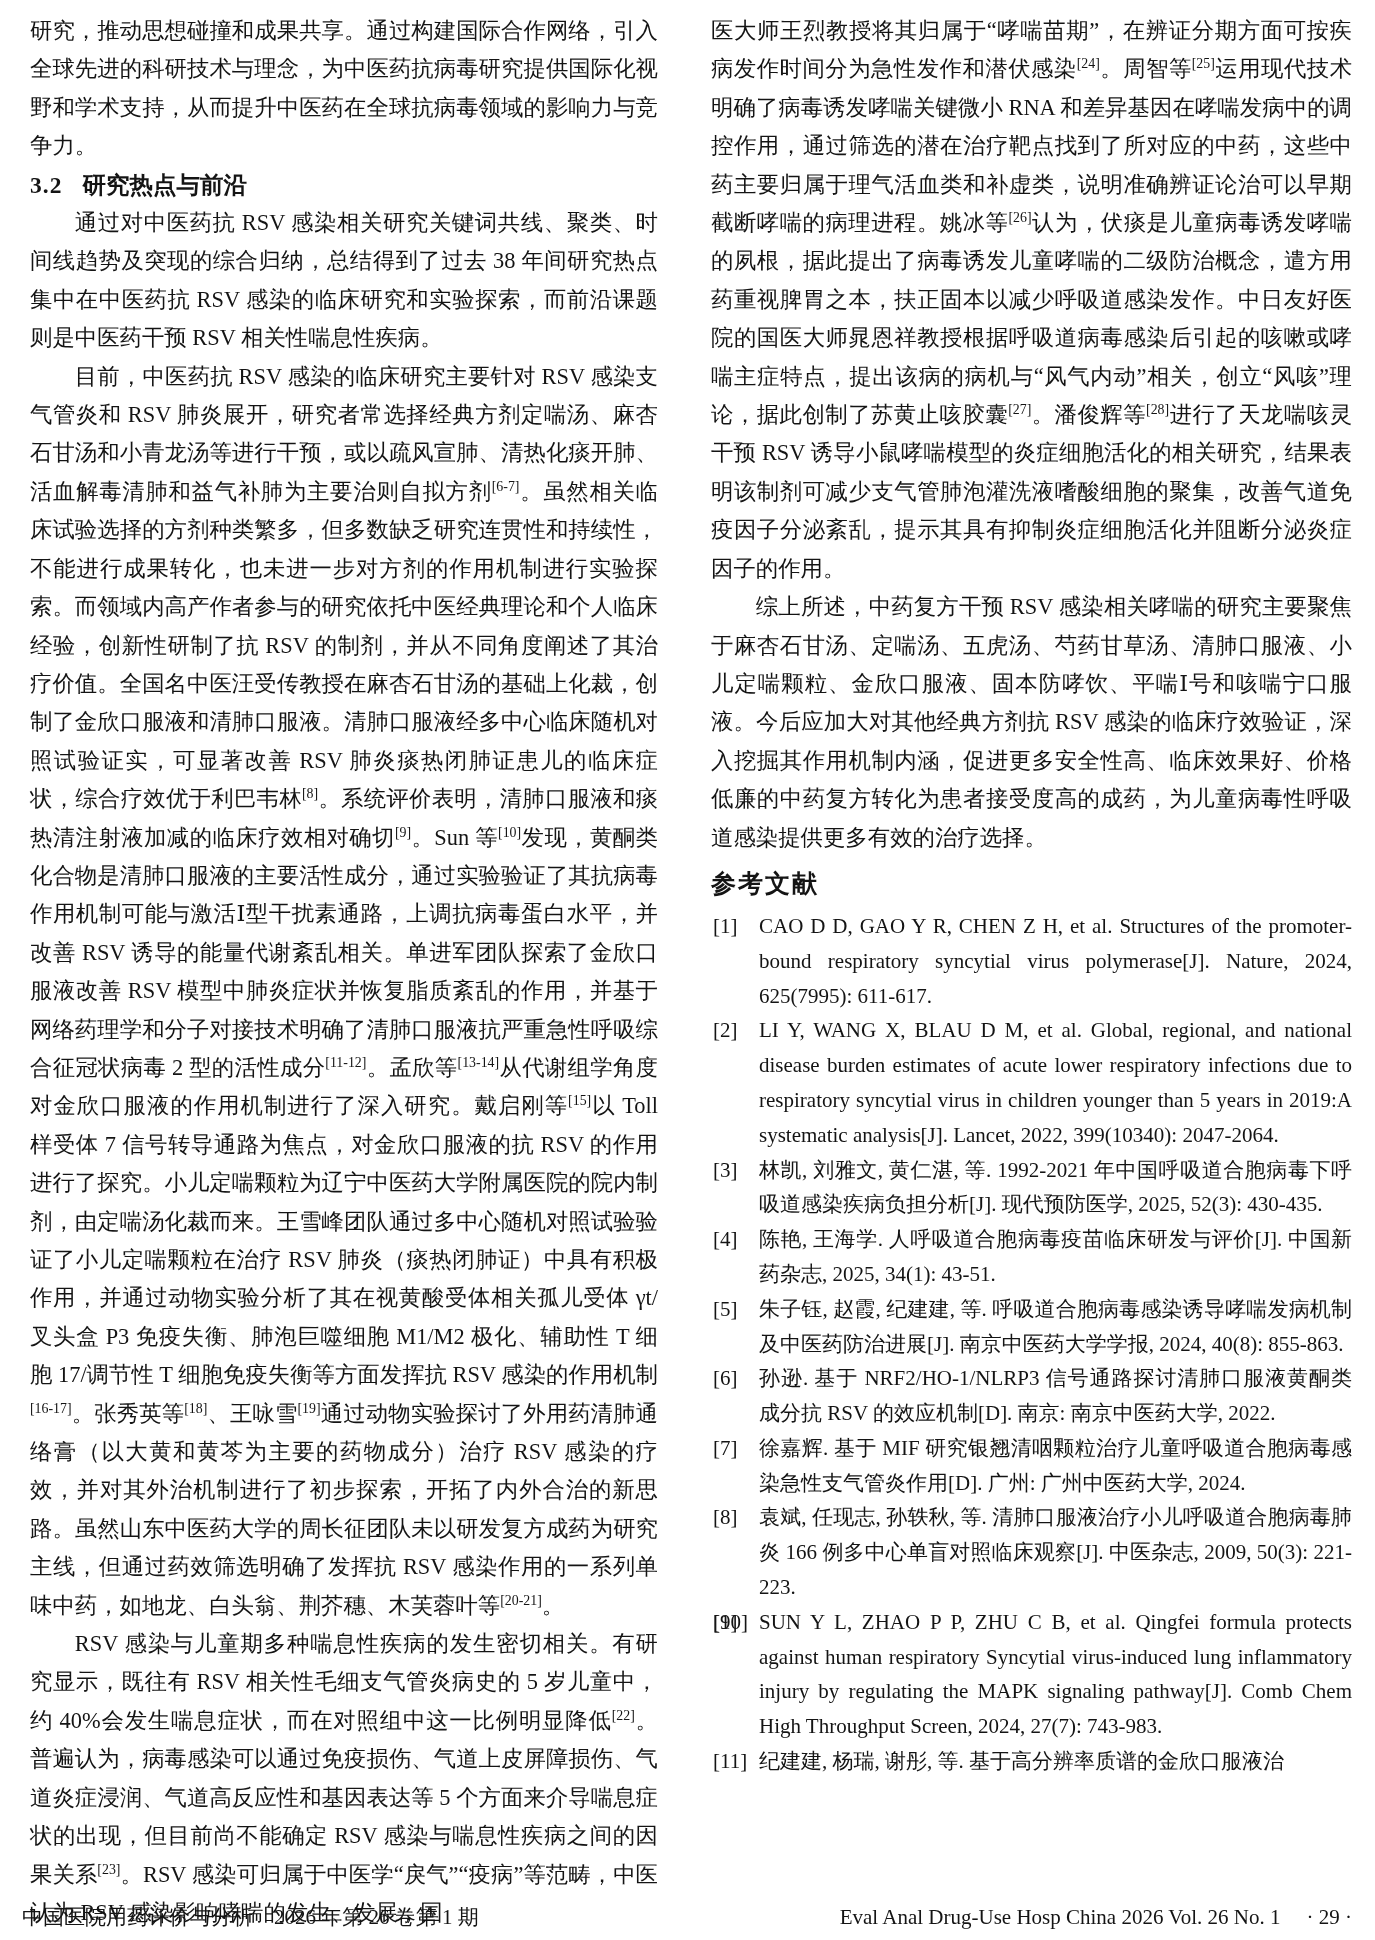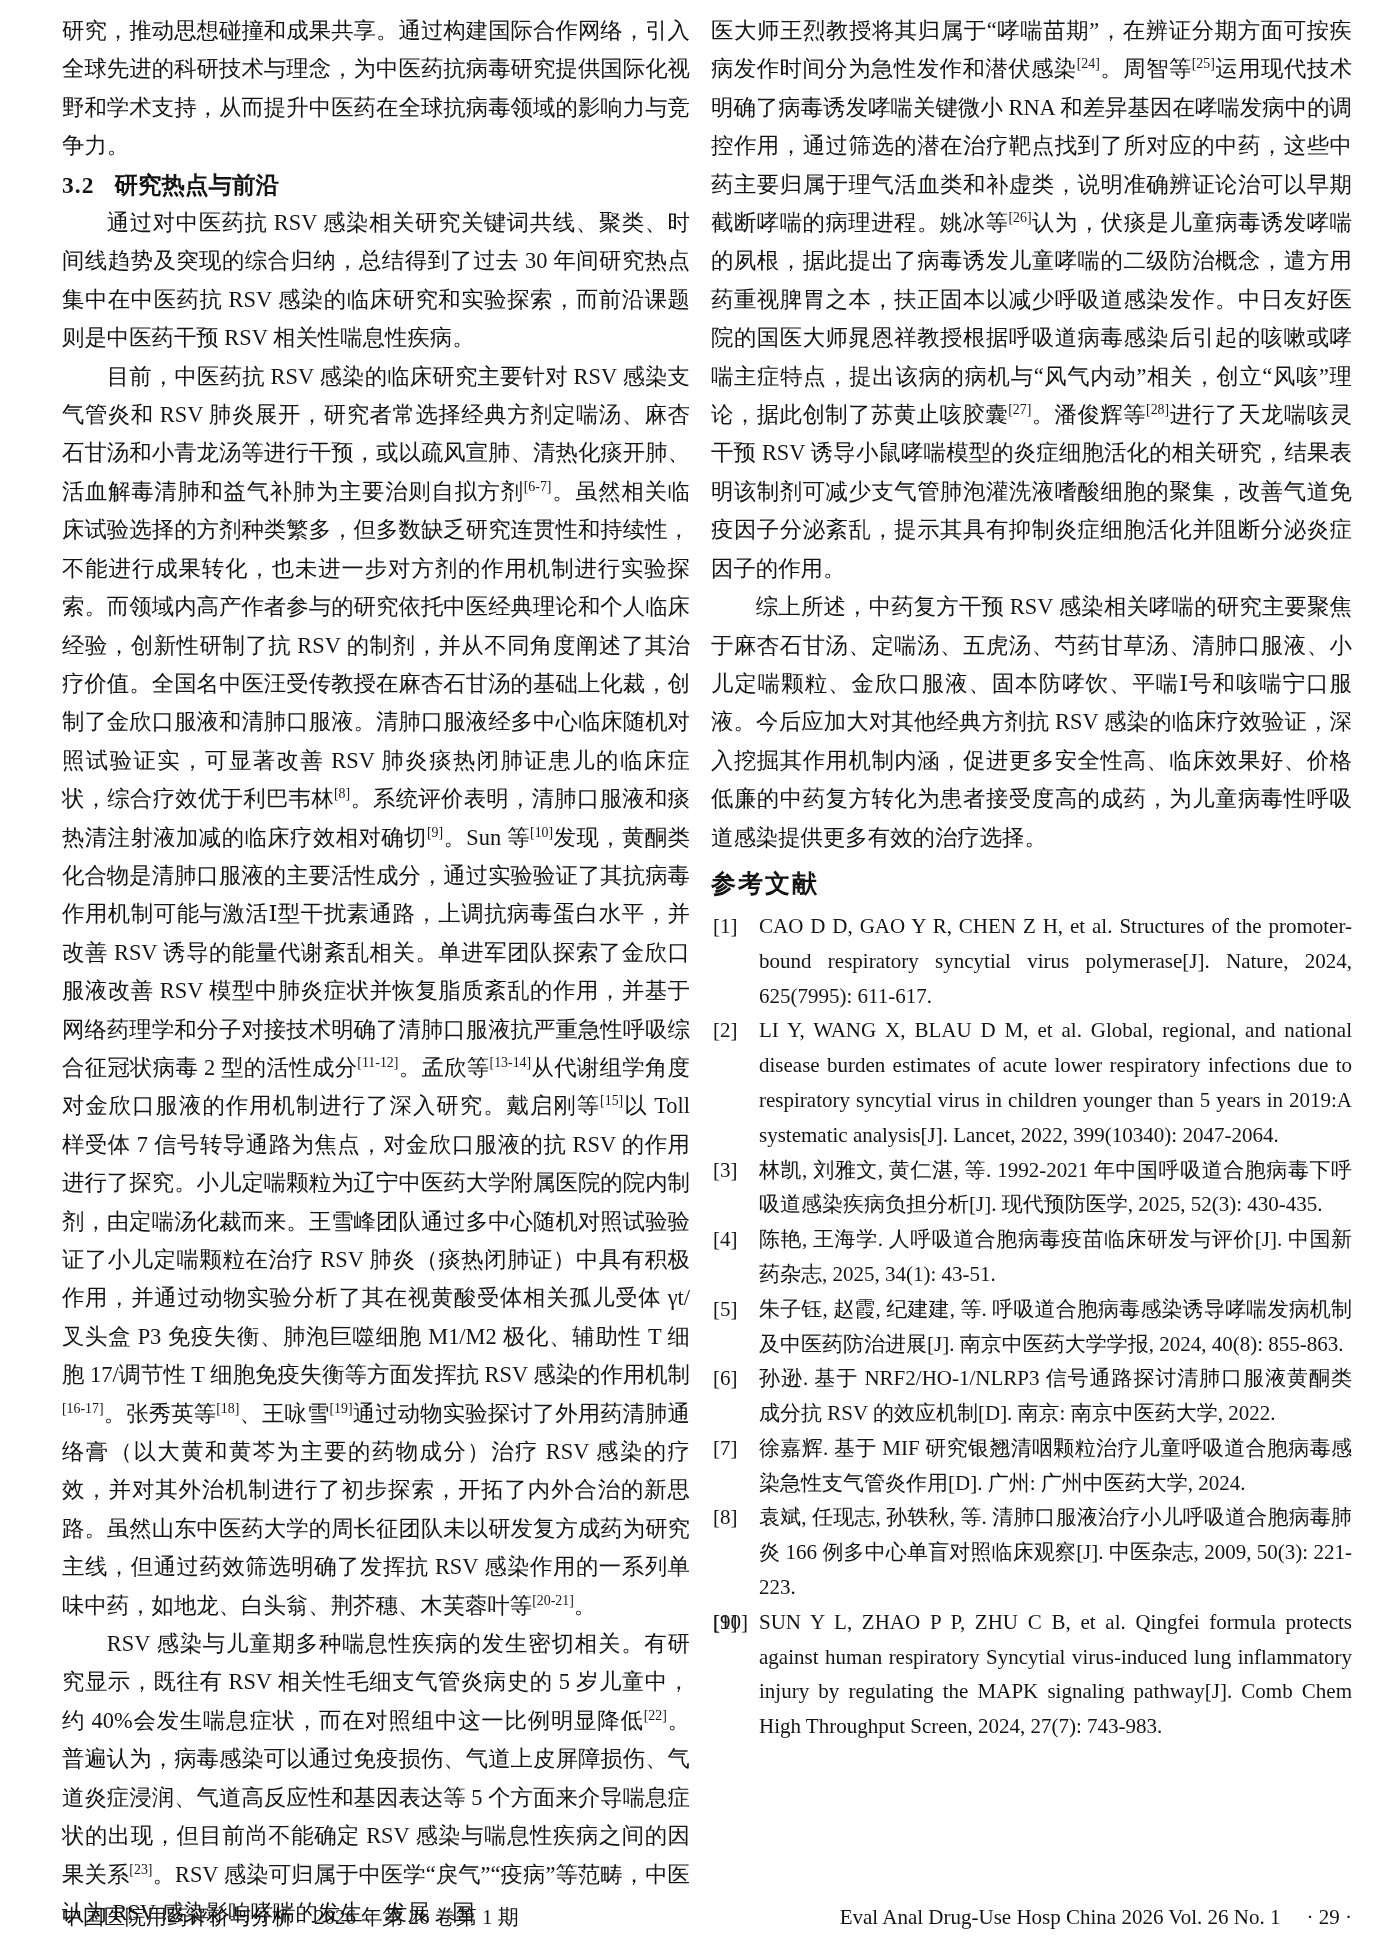--- a/index.html
+++ b/index.html
@@ -2,21 +2,21 @@
 <html><head>
 <meta charset="utf-8">
 <style>
   html,body{margin:0;padding:0;}
   body{
     width:1375px;height:1940px;background:#ffffff;color:#141414;
     font-family:"Liberation Serif","DejaVu Serif",serif;
     position:relative;overflow:hidden;
     -webkit-font-smoothing:antialiased;
   }
-  .page{position:absolute;inset:0;padding:12px 23px 0 22px;box-sizing:border-box;margin-left:40px;}
+  .page{position:absolute;inset:0;padding:12px 23px 0 30px;box-sizing:border-box;}
   .columns{display:flex;justify-content:space-between;}
   .col{box-sizing:border-box;}
   .col-left{width:628px;}
   .col-right{width:641px;}
 
   p.body-para{
     margin:0;font-size:22.4px;line-height:38.4px;
     text-align:justify;text-indent:2em;
     font-family:"Liberation Serif","DejaVu Serif",serif;
   }
@@ -57,21 +57,21 @@
   <div class="columns">
 
     <div class="col col-left">
       <p class="body-para no-indent">研究，推动思想碰撞和成果共享。通过构建国际合作网络，引入全球先进的科研技术与理念，为中医药抗病毒研究提供国际化视野和学术支持，从而提升中医药在全球抗病毒领域的影响力与竞争力。</p>
 
       <h3 class="sec-heading">
         <span class="sec-num">3.2</span>
         <span class="sec-title">研究热点与前沿</span>
       </h3>
 
-      <p class="body-para">通过对中医药抗 RSV 感染相关研究关键词共线、聚类、时间线趋势及突现的综合归纳，总结得到了过去 30 年间研究热点集中在中医药抗 RSV 感染的临床研究和实验探索，而前沿课题则是中医药干预 RSV 相关性喘息性疾病。</p>
+      <p class="body-para">通过对中医药抗 RSV 感染相关研究关键词共线、聚类、时间线趋势及突现的综合归纳，总结得到了过去 38 年间研究热点集中在中医药抗 RSV 感染的临床研究和实验探索，而前沿课题则是中医药干预 RSV 相关性喘息性疾病。</p>
 
       <p class="body-para">目前，中医药抗 RSV 感染的临床研究主要针对 RSV 感染支气管炎和 RSV 肺炎展开，研究者常选择经典方剂定喘汤、麻杏石甘汤和小青龙汤等进行干预，或以疏风宣肺、清热化痰开肺、活血解毒清肺和益气补肺为主要治则自拟方剂<sup>[6-7]</sup>。虽然相关临床试验选择的方剂种类繁多，但多数缺乏研究连贯性和持续性，不能进行成果转化，也未进一步对方剂的作用机制进行实验探索。而领域内高产作者参与的研究依托中医经典理论和个人临床经验，创新性研制了抗 RSV 的制剂，并从不同角度阐述了其治疗价值。全国名中医汪受传教授在麻杏石甘汤的基础上化裁，创制了金欣口服液和清肺口服液。清肺口服液经多中心临床随机对照试验证实，可显著改善 RSV 肺炎痰热闭肺证患儿的临床症状，综合疗效优于利巴韦林<sup>[8]</sup>。系统评价表明，清肺口服液和痰热清注射液加减的临床疗效相对确切<sup>[9]</sup>。Sun 等<sup>[10]</sup>发现，黄酮类化合物是清肺口服液的主要活性成分，通过实验验证了其抗病毒作用机制可能与激活Ⅰ型干扰素通路，上调抗病毒蛋白水平，并改善 RSV 诱导的能量代谢紊乱相关。单进军团队探索了金欣口服液改善 RSV 模型中肺炎症状并恢复脂质紊乱的作用，并基于网络药理学和分子对接技术明确了清肺口服液抗严重急性呼吸综合征冠状病毒 2 型的活性成分<sup>[11-12]</sup>。孟欣等<sup>[13-14]</sup>从代谢组学角度对金欣口服液的作用机制进行了深入研究。戴启刚等<sup>[15]</sup>以 Toll 样受体 7 信号转导通路为焦点，对金欣口服液的抗 RSV 的作用进行了探究。小儿定喘颗粒为辽宁中医药大学附属医院的院内制剂，由定喘汤化裁而来。王雪峰团队通过多中心随机对照试验验证了小儿定喘颗粒在治疗 RSV 肺炎（痰热闭肺证）中具有积极作用，并通过动物实验分析了其在视黄酸受体相关孤儿受体 γt/叉头盒 P3 免疫失衡、肺泡巨噬细胞 M1/M2 极化、辅助性 T 细胞 17/调节性 T 细胞免疫失衡等方面发挥抗 RSV 感染的作用机制<sup>[16-17]</sup>。张秀英等<sup>[18]</sup>、王咏雪<sup>[19]</sup>通过动物实验探讨了外用药清肺通络膏（以大黄和黄芩为主要的药物成分）治疗 RSV 感染的疗效，并对其外治机制进行了初步探索，开拓了内外合治的新思路。虽然山东中医药大学的周长征团队未以研发复方成药为研究主线，但通过药效筛选明确了发挥抗 RSV 感染作用的一系列单味中药，如地龙、白头翁、荆芥穗、木芙蓉叶等<sup>[20-21]</sup>。</p>
 
       <p class="body-para">RSV 感染与儿童期多种喘息性疾病的发生密切相关。有研究显示，既往有 RSV 相关性毛细支气管炎病史的 5 岁儿童中，约 40%会发生喘息症状，而在对照组中这一比例明显降低<sup>[22]</sup>。普遍认为，病毒感染可以通过免疫损伤、气道上皮屏障损伤、气道炎症浸润、气道高反应性和基因表达等 5 个方面来介导喘息症状的出现，但目前尚不能确定 RSV 感染与喘息性疾病之间的因果关系<sup>[23]</sup>。RSV 感染可归属于中医学“戾气”“疫病”等范畴，中医认为 RSV 感染影响哮喘的发生、发展，国</p>
     </div>
 
     <div class="col col-right">
       <p class="body-para no-indent">医大师王烈教授将其归属于“哮喘苗期”，在辨证分期方面可按疾病发作时间分为急性发作和潜伏感染<sup>[24]</sup>。周智等<sup>[25]</sup>运用现代技术明确了病毒诱发哮喘关键微小 RNA 和差异基因在哮喘发病中的调控作用，通过筛选的潜在治疗靶点找到了所对应的中药，这些中药主要归属于理气活血类和补虚类，说明准确辨证论治可以早期截断哮喘的病理进程。姚冰等<sup>[26]</sup>认为，伏痰是儿童病毒诱发哮喘的夙根，据此提出了病毒诱发儿童哮喘的二级防治概念，遣方用药重视脾胃之本，扶正固本以减少呼吸道感染发作。中日友好医院的国医大师晁恩祥教授根据呼吸道病毒感染后引起的咳嗽或哮喘主症特点，提出该病的病机与“风气内动”相关，创立“风咳”理论，据此创制了苏黄止咳胶囊<sup>[27]</sup>。潘俊辉等<sup>[28]</sup>进行了天龙喘咳灵干预 RSV 诱导小鼠哮喘模型的炎症细胞活化的相关研究，结果表明该制剂可减少支气管肺泡灌洗液嗜酸细胞的聚集，改善气道免疫因子分泌紊乱，提示其具有抑制炎症细胞活化并阻断分泌炎症因子的作用。</p>
 
       <p class="body-para">综上所述，中药复方干预 RSV 感染相关哮喘的研究主要聚焦于麻杏石甘汤、定喘汤、五虎汤、芍药甘草汤、清肺口服液、小儿定喘颗粒、金欣口服液、固本防哮饮、平喘Ⅰ号和咳喘宁口服液。今后应加大对其他经典方剂抗 RSV 感染的临床疗效验证，深入挖掘其作用机制内涵，促进更多安全性高、临床效果好、价格低廉的中药复方转化为患者接受度高的成药，为儿童病毒性呼吸道感染提供更多有效的治疗选择。</p>
@@ -111,20 +111,24 @@
           <span class="ref-num">[8]</span>
           <span class="ref-text">袁斌, 任现志, 孙轶秋, 等. 清肺口服液治疗小儿呼吸道合胞病毒肺炎 166 例多中心单盲对照临床观察[J]. 中医杂志, 2009, 50(3): 221-223.</span>
         </div>
         <div class="ref-item">
           <span class="ref-num">[9]</span>
         </div>
         <div class="ref-item">
           <span class="ref-num">[10]</span>
           <span class="ref-text">SUN Y L, ZHAO P P, ZHU C B, et al. Qingfei formula protects against human respiratory Syncytial virus-induced lung inflammatory injury by regulating the MAPK signaling pathway[J]. Comb Chem High Throughput Screen, 2024, 27(7): 743-983.</span>
         </div>
+        <div class="ref-item">
+          <span class="ref-num">[11]</span>
+          <span class="ref-text">纪建建, 杨瑞, 谢彤, 等. 基于高分辨率质谱的金欣口服液治</span>
+        </div>
       </div>
     </div>
   </div>
 
   <div class="footer">
     <span class="f-left">中国医院用药评价与分析　2026 年第 26 卷第 1 期</span>
     <span class="f-right">
       <span>Eval Anal Drug-Use Hosp China 2026 Vol. 26 No. 1</span>
       <span>·  29  ·</span>
     </span>

